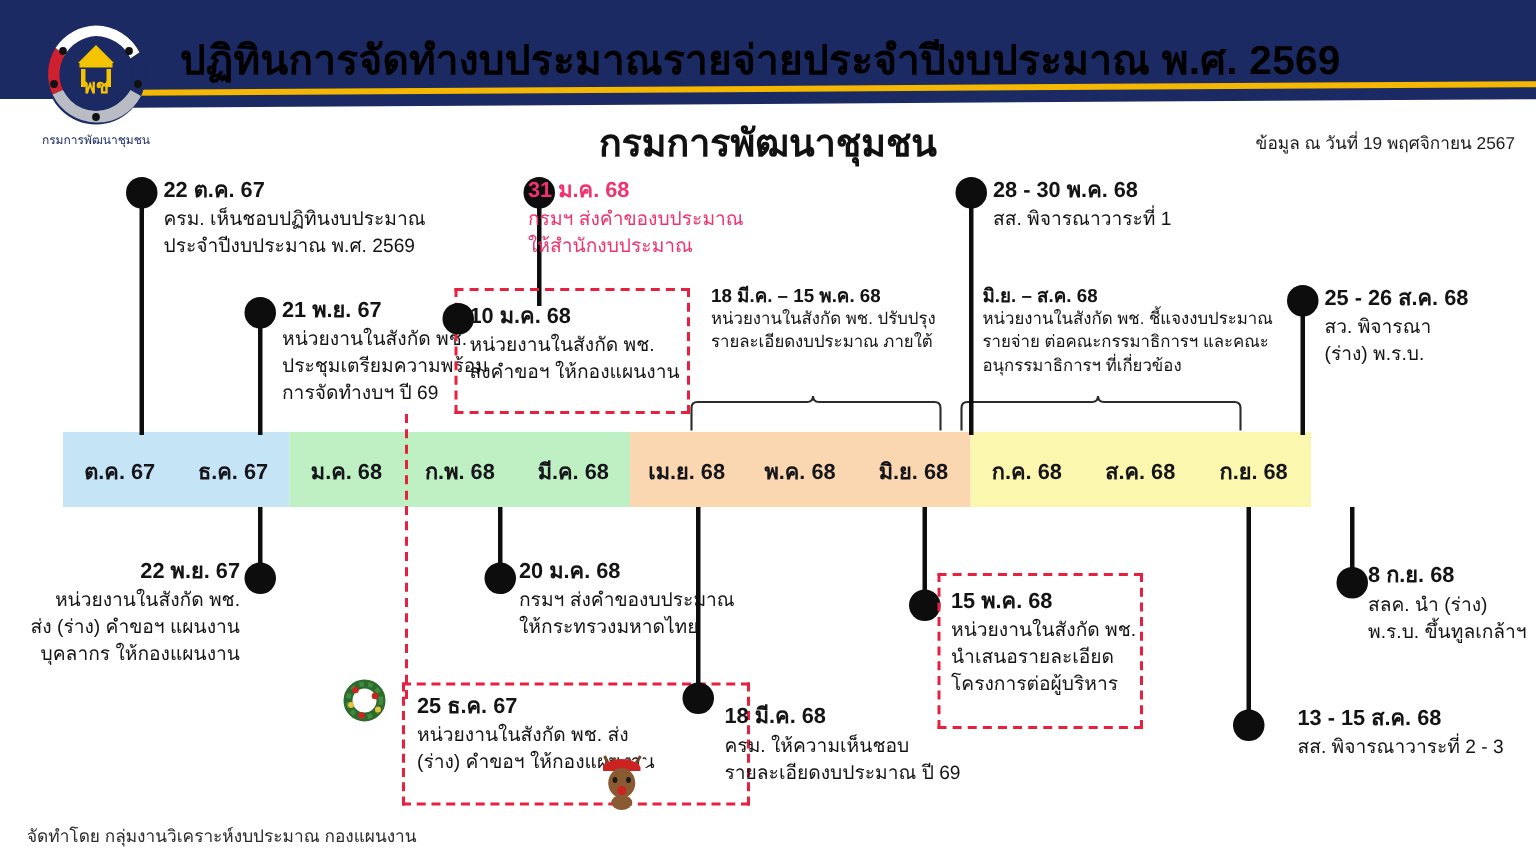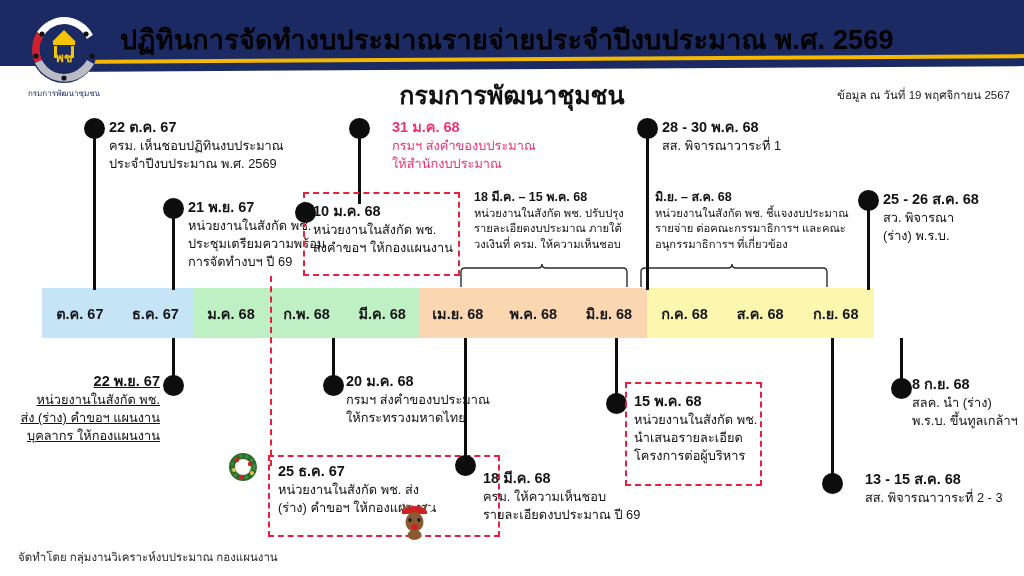--- a/index.html
+++ b/index.html
@@ -64,21 +64,21 @@
   .stem { position: absolute; width: 3px; background: #0d0d0d; }
 
   
   .blk { position: absolute; color: #141414; }
   .blk .hd { font-size: 14.5px; font-weight: bold; line-height: 1.32; white-space: nowrap; }
   .blk .ln { font-size: 12.8px; line-height: 1.4; white-space: nowrap; }
   .blk.small .hd { font-size: 12.5px; }
   .blk.small .ln { font-size: 11.2px; line-height: 1.42; }
   .blk.red .hd { color: #f0326e; }
   .blk.red .ln { color: #f0326e; }
-  .blk.ralign { text-align: right; text-decoration: underline; }
+  .blk.ralign { text-align: right; }
 
   
   .dashbox {
     position: absolute;
     border: 2.5px dashed #e8203f;
     background: transparent;
   }
   .dashline {
     position: absolute; width: 0; border-left: 2.5px dashed #e8203f;
   }
@@ -177,40 +177,39 @@
   <div class="dot" style="left:163px; top:198px;"></div>
   <div class="blk" style="left:188px; top:198px;">
     <div class="hd">21 พ.ย. 67</div>
     <div class="ln">หน่วยงานในสังกัด พช.</div>
     <div class="ln">ประชุมเตรียมความพร้อม</div>
     <div class="ln">การจัดทำงบฯ ปี 69</div>
   </div>
 
   <div class="stem" style="left:358px; top:128px; height:76px;"></div>
   <div class="dot" style="left:349px; top:118px;"></div>
-  <div class="blk red" style="left:392px; top:118px;">
+  <div class="blk red" style="left:352px; top:118px;">
     <div class="hd">31 ม.ค. 68</div>
     <div class="ln">กรมฯ ส่งคำของบประมาณ</div>
     <div class="ln">ให้สำนักงบประมาณ</div>
   </div>
 
   <div class="dashbox" style="left:303px; top:192px; width:157px; height:84px;"></div>
   <div class="dot" style="left:295px; top:202px;"></div>
   <div class="blk" style="left:313px; top:202px;">
     <div class="hd">10 ม.ค. 68</div>
     <div class="ln">หน่วยงานในสังกัด พช.</div>
     <div class="ln">ส่งคำขอฯ ให้กองแผนงาน</div>
   </div>
   <div class="dashline" style="left:270px; top:276px; height:190px;"></div>
 
   <div class="blk small" style="left:474px; top:189px;">
     <div class="hd">18 มี.ค. – 15 พ.ค. 68</div>
     <div class="ln">หน่วยงานในสังกัด พช. ปรับปรุง</div>
     <div class="ln">รายละเอียดงบประมาณ ภายใต้</div>
-    <div class="ln">วงเงินที่ ครม. ให้ความเห็นชอบ</div>
   </div>
 
   <div class="stem" style="left:646px; top:128px; height:162px;"></div>
   <div class="dot" style="left:637px; top:118px;"></div>
   <div class="blk" style="left:662px; top:118px;">
     <div class="hd">28 - 30 พ.ค. 68</div>
     <div class="ln">สส. พิจารณาวาระที่ 1</div>
   </div>
 
   <div class="blk small" style="left:655px; top:189px;">

